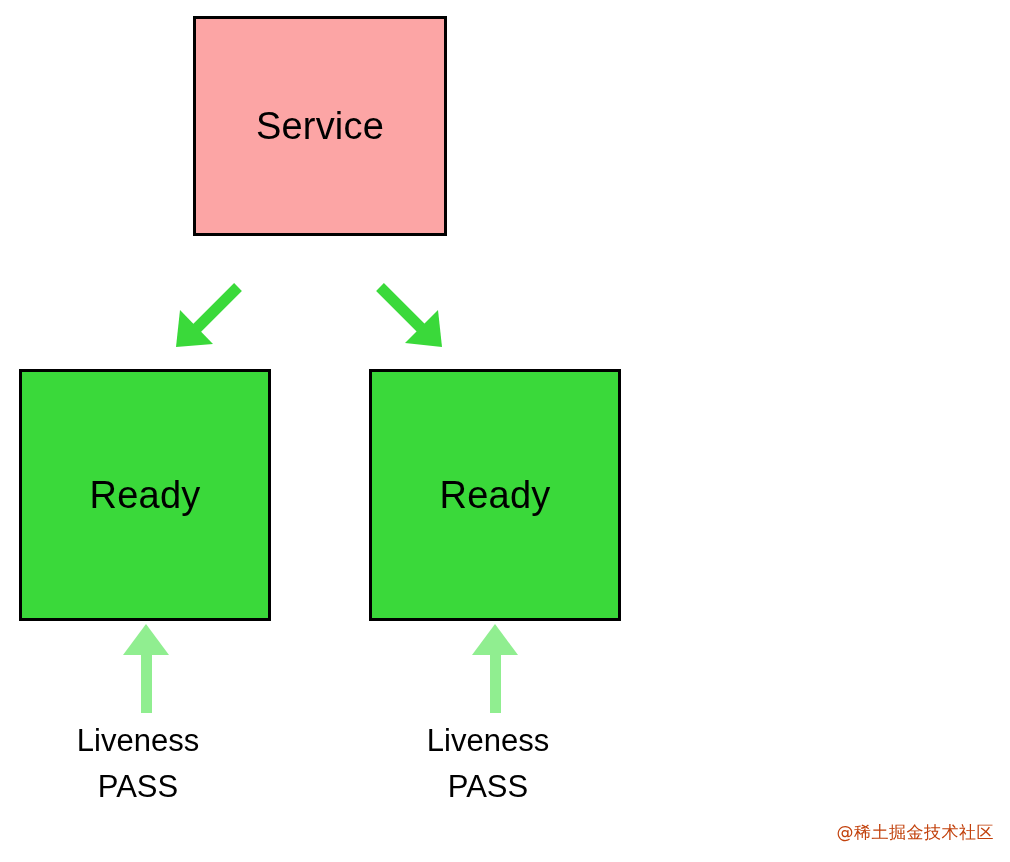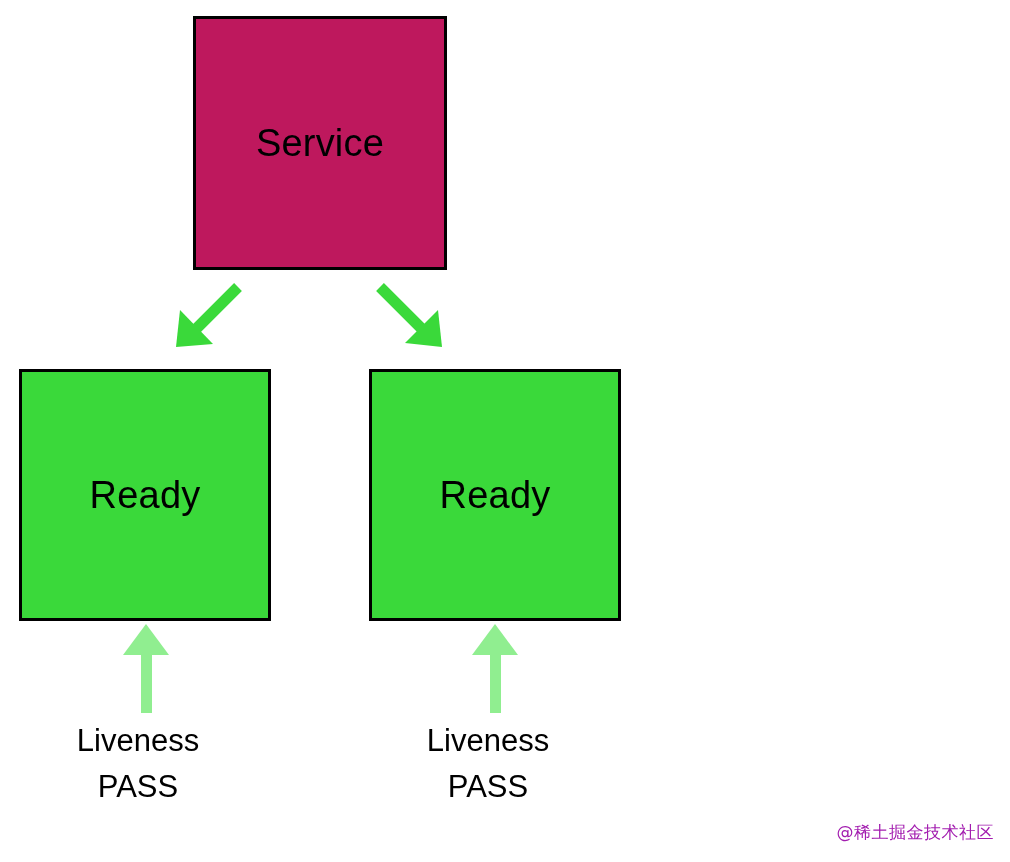--- a/index.html
+++ b/index.html
@@ -33,22 +33,22 @@
     line-height: 1;
     color: #000000;
     letter-spacing: 0.2px;
     user-select: none;
   }
 
   #service-node {
     left: 193px;
     top: 16px;
     width: 254px;
-    height: 254px;
-    background: #be185d;
+    height: 220px;
+    background: #fca5a5;
     text-align: center;
   }
   #ready-node-left {
     left: 19px;
     top: 369px;
     width: 252px;
     height: 252px;
     background: #3ad93a;
   }
   #ready-node-right {
@@ -92,21 +92,21 @@
   }
   .caption-line { display: block; }
 
   
   #watermark {
     position: absolute;
     right: 16px;
     bottom: 18px;
     font-family: "DejaVu Sans", sans-serif;
     font-size: 17px;
-    color: #a21caf;
+    color: #c2410c;
     letter-spacing: 0.5px;
     user-select: none;
   }
 </style>
 </head>
 <body>
 
 <div id="canvas">
 
   <div class="node" id="service-node">

